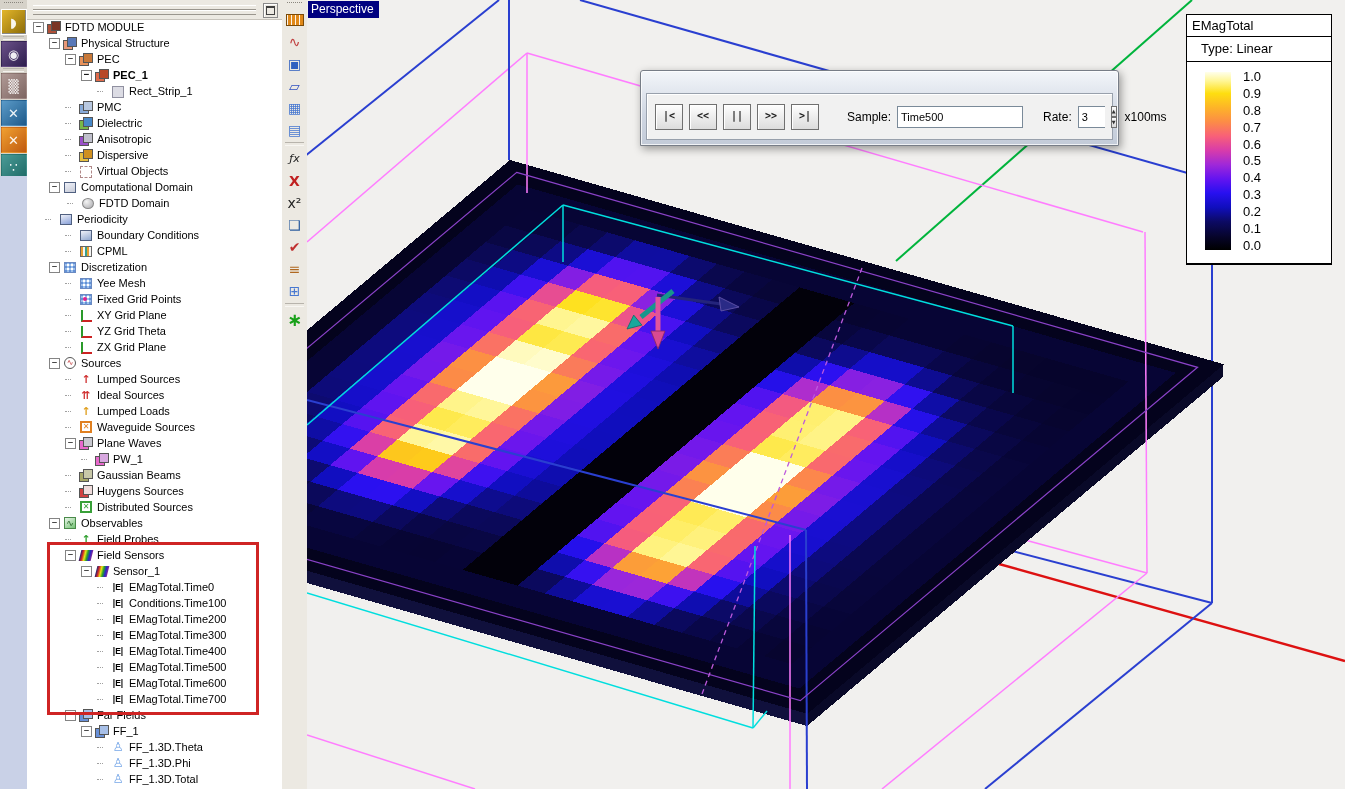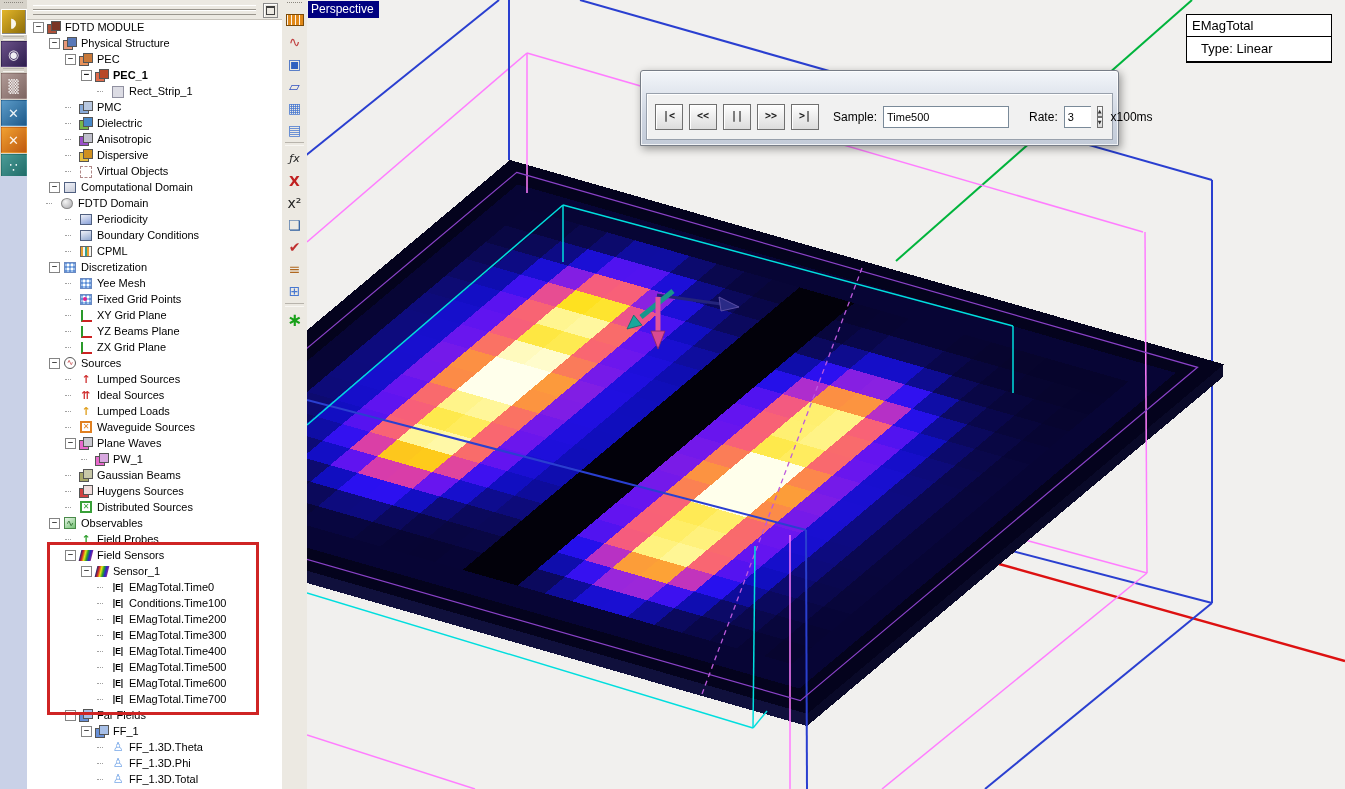--- a/index.html
+++ b/index.html
@@ -51,21 +51,21 @@
   #anim-title{height:21px;display:flex;align-items:center;padding:0 6px;font-size:12px;color:#111}
   #anim-close{margin-left:auto;width:18px;height:14px;border:1px solid #8e2f26;border-radius:2px;
      background:linear-gradient(#f0b0a4,#d4574a 45%,#b83628);color:#fff;font-size:9px;font-weight:bold;
      line-height:12px;text-align:center;font-family:"DejaVu Sans",sans-serif}
   #anim-body{position:absolute;left:5px;right:5px;top:22px;bottom:5px;background:#f1f1f1;
      border:1px solid #98a0ac;box-shadow:inset 1px 1px 0 #fff}
   #anim-row{display:flex;align-items:center;height:100%;padding:0 8px;gap:6px}
   .abtn{width:26px;height:24px;background:linear-gradient(#fefefe,#dcdcdc);border:1px solid #707070;
      box-shadow:inset 1px 1px 0 #fff;font-size:10px;font-weight:bold;color:#222;text-align:center;
      line-height:22px;font-family:"DejaVu Sans Mono",monospace}
-  .alabel{font-size:12px;color:#000;margin-left:8px}
+  .alabel{font-size:12px;color:#000;margin-left:22px}
   #sample-input{width:118px;height:18px;border:1px solid #7a8a99;background:#fff;font-size:11px;padding:1px 3px;
      font-family:"Liberation Sans",sans-serif}
   #rate-input{width:20px;height:18px;border:1px solid #7a8a99;border-right:none;background:#fff;font-size:11px;padding:1px 3px}
   #spinner{display:flex;flex-direction:column;width:14px;height:22px}
   .spin{flex:1;background:linear-gradient(#fdfdfd,#d8d8d8);border:1px solid #707070;font-size:5px;
      line-height:8px;text-align:center;color:#333;font-family:"DejaVu Sans",sans-serif}
   
   #legend{left:879px;top:14px;width:144px;z-index:4;background:#fff;border:1px solid #000;font-size:13px;color:#000}
   #legend-title{padding:3px 5px;border-bottom:1px solid #000}
   #legend-type{padding:4px 5px 5px 14px;border-bottom:1px solid #000}
@@ -209,29 +209,29 @@
         </span>
         <span class="tlabel">Virtual Objects</span>
       </div>
       <div class="trow" style="padding-left: 22px;">
         <span class="texp">−</span>
         <span class="ticon">
           <span class="kbox3d" style="background:linear-gradient(160deg,#eef0f8,#c8ccd8)"></span>
         </span>
         <span class="tlabel">Computational Domain</span>
       </div>
-      <div class="trow" style="padding-left: 19px;">
+      <div class="trow" style="padding-left: 40px;">
         <span class="tdots"></span>
         <span style="width: 6px; flex: 0 0 auto;"></span>
         <span class="ticon">
           <span class="ksphere"></span>
         </span>
         <span class="tlabel">FDTD Domain</span>
       </div>
-      <div class="trow" style="padding-left: 38px;">
+      <div class="trow" style="padding-left: 18px;">
         <span class="tdots"></span>
         <span style="width: 6px; flex: 0 0 auto;"></span>
         <span class="ticon">
           <span class="kbox3d" style="background:linear-gradient(160deg,#eef0f8,#88a0d8)"></span>
         </span>
         <span class="tlabel">Periodicity</span>
       </div>
       <div class="trow" style="padding-left: 38px;">
         <span class="tdots"></span>
         <span style="width: 6px; flex: 0 0 auto;"></span>
@@ -279,21 +279,21 @@
           <span class="kaxes"></span>
         </span>
         <span class="tlabel">XY Grid Plane</span>
       </div>
       <div class="trow" style="padding-left: 38px;">
         <span class="tdots"></span>
         <span style="width: 6px; flex: 0 0 auto;"></span>
         <span class="ticon">
           <span class="kaxes"></span>
         </span>
-        <span class="tlabel">YZ Beams Plane</span>
+        <span class="tlabel">YZ Grid Theta</span>
       </div>
       <div class="trow" style="padding-left: 38px;">
         <span class="tdots"></span>
         <span style="width: 6px; flex: 0 0 auto;"></span>
         <span class="ticon">
           <span class="kaxes"></span>
         </span>
         <span class="tlabel">ZX Grid Plane</span>
       </div>
       <div class="trow" style="padding-left: 22px;">
@@ -1165,14 +1165,30 @@
         </span>
         <span class="alabel" style="margin-left:2px">x100ms</span>
       </div>
     </div>
   </div>
 
   
   <div id="legend" class="abs">
     <div id="legend-title">EMagTotal</div>
     <div id="legend-type">Type: Linear</div>
+    <div id="legend-bar-wrap">
+      <div id="colorbar" style="background: linear-gradient(to top, rgb(0, 0, 0) 0%, rgb(6, 4, 40) 7%, rgb(12, 10, 100) 16%, rgb(16, 14, 190) 24%, rgb(40, 16, 240) 32%, rgb(100, 20, 240) 40%, rgb(160, 40, 216) 48%, rgb(216, 60, 170) 56%, rgb(248, 96, 120) 64%, rgb(252, 140, 70) 72%, rgb(253, 180, 40) 80%, rgb(254, 222, 16) 88%, rgb(255, 246, 150) 95%, rgb(255, 255, 235) 100%);"></div>
+      <div id="tick-col">
+          <span>1.0</span>
+          <span>0.9</span>
+          <span>0.8</span>
+          <span>0.7</span>
+          <span>0.6</span>
+          <span>0.5</span>
+          <span>0.4</span>
+          <span>0.3</span>
+          <span>0.2</span>
+          <span>0.1</span>
+          <span>0.0</span>
+        </div>
+    </div>
   </div>
 </div>
 
 </body></html>

